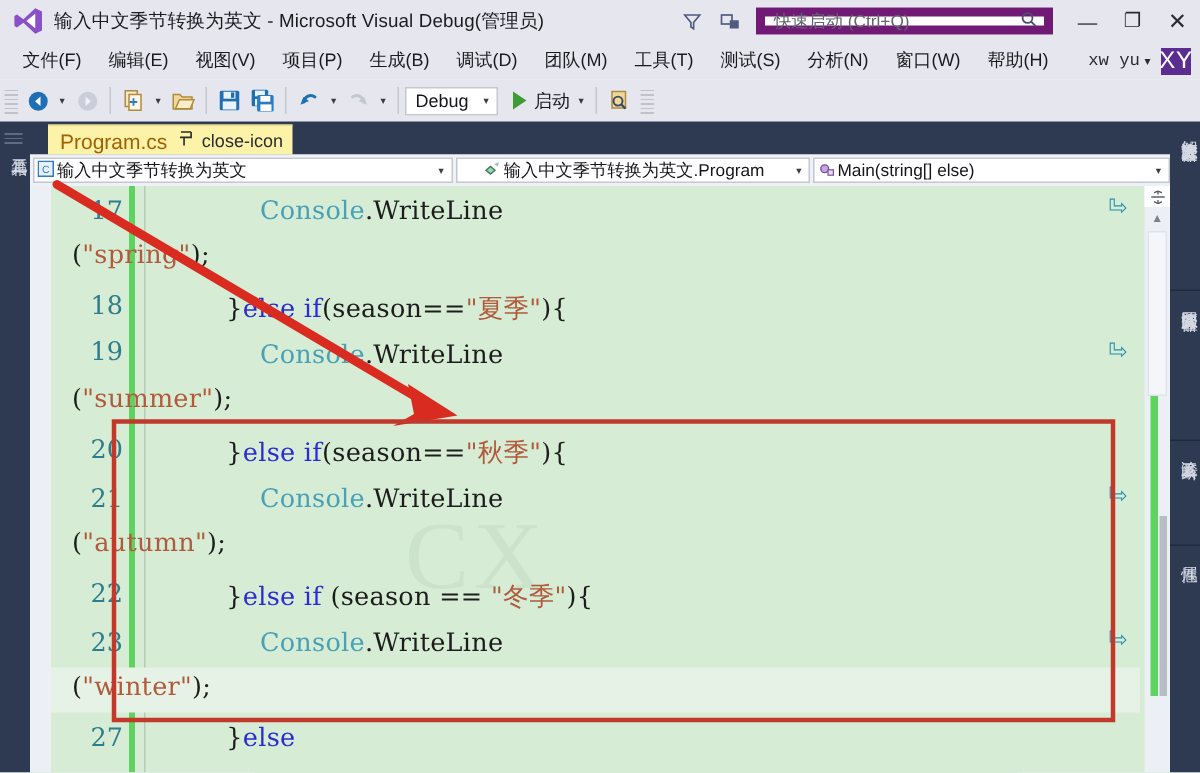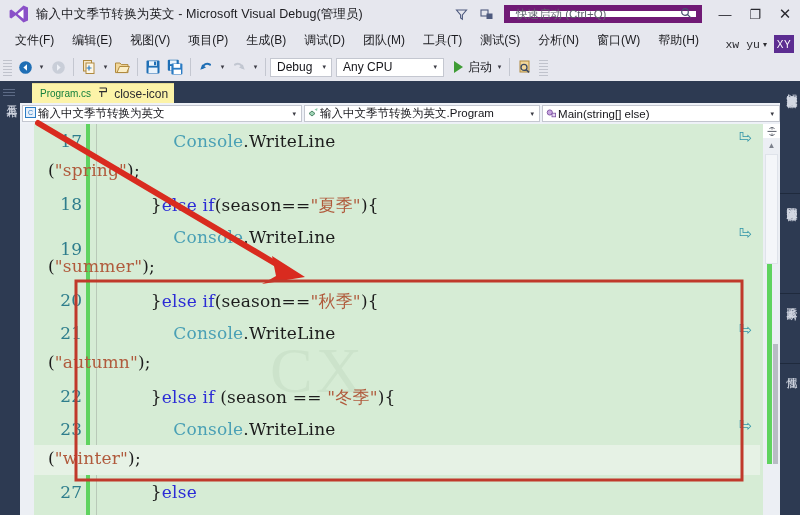--- a/index.html
+++ b/index.html
@@ -28,28 +28,28 @@
   }
   .ql-text{flex:1;padding-left:6px;font-size:11.5px;color:#60656e;white-space:nowrap;}
   .ql-icon{width:20px;text-align:center;color:#4a5170;font-size:12px;}
   .wbtn{width:30px;height:28px;display:flex;align-items:center;justify-content:center;
         color:#2a2a30;font-size:13px;}
   .wbtn.close{font-size:15px;}
 
   
   .menubar{
     position:absolute;left:0;top:28px;width:800px;height:25px;
-    background:#e6e7ee;display:flex;align-items:flex-end;
+    background:#e6e7ee;display:flex;align-items:center;
   }
   .menu-item{padding:0 9px;font-size:12px;color:#1b1b1f;line-height:25px;white-space:nowrap;}
   .menu-right{margin-left:auto;display:flex;align-items:center;padding-right:6px;}
   .user-name{font-size:11.5px;color:#2b2b30;margin-right:3px;font-family:Liberation Mono, monospace;}
   .caret{font-size:8px;color:#2b2b30;margin-right:7px;}
   .avatar{
-    width:20px;height:18px;background:#5c2d91;color:#fff;font-size:10px;
+    width:20px;height:18px;background:#5c2d91;color:#fff;font-size:16px;
     display:flex;align-items:center;justify-content:center;letter-spacing:0.5px;
   }
 
   
   .toolbar{
     position:absolute;left:0;top:53px;width:800px;height:28px;
     background:#e6e7ee;display:flex;align-items:center;
   }
   .grip{width:9px;height:18px;margin:0 2px 0 3px;
     background-image:repeating-linear-gradient(0deg,#b9bcc6 0 1px,transparent 1px 3px);
@@ -82,34 +82,34 @@
   .dock-handle{position:absolute;left:3px;width:12px;height:9px;
     background-image:repeating-linear-gradient(0deg,#5d6b86 0 1px,transparent 1px 3px);}
 
   
   .tabwell{position:absolute;left:20px;top:81px;width:760px;height:22px;background:#2d3a52;}
   .doctab{
     position:absolute;left:12px;top:2px;height:20px;background:#fcf3a8;
     display:flex;align-items:center;padding:0 6px 0 8px;box-sizing:border-box;
     border-top:1px solid #e6dc93;
   }
-  .doctab .name{font-size:10px;color:#15803d;margin-right:7px;white-space:nowrap;}
+  .doctab .name{font-size:14px;color:#a16207;margin-right:7px;white-space:nowrap;}
   .doctab .pin{font-size:11px;color:#2b2b30;margin-right:6px;}
   .doctab .x{font-size:12px;color:#2b2b30;}
 
   
   .navbar{position:absolute;left:20px;top:103px;width:760px;height:21px;background:#eef1f7;
     display:flex;align-items:center;}
   .nav-combo{height:17px;background:#fff;border:1px solid #c4c7d0;box-sizing:border-box;
     display:flex;align-items:center;margin-left:2px;}
   .nav-combo .ic{width:15px;text-align:center;font-size:9px;}
   .nav-combo .txt{font-size:11.5px;color:#15151a;white-space:nowrap;overflow:hidden;}
   .nav-combo .cv{margin-left:auto;padding:0 5px;font-size:7px;color:#3b3b44;}
   .nc1{width:292px;}
-  .nc2{width:246px;}
+  .nc2{width:246px;padding-left:16px;}
   .nc3{width:248px;}
 
   
   .editor{position:absolute;left:20px;top:124px;width:760px;height:391px;background:#d6ecd5;overflow:hidden;}
   .sel-margin{position:absolute;left:0;top:0;width:14px;height:391px;background:#eceff4;}
   .changebar{position:absolute;left:66px;top:0;width:4px;height:391px;background:#5fd35f;}
   .indentline{position:absolute;left:76px;top:0;width:1px;height:391px;background:#b9c9b8;}
   .codearea{position:absolute;left:0;top:0;width:760px;height:391px;}
   .row{position:absolute;left:0;width:760px;height:33px;}
   .lnum{position:absolute;left:22px;width:40px;text-align:right;
@@ -283,24 +283,20 @@
       </svg>
     </div>
     <div class="tdrop">▾</div>
 
     <div class="sep"></div>
 
     <div class="combo debug">
       <div class="val">Debug</div>
       <div class="cb-caret">▾</div>
     </div>
-    <div class="combo cpu">
-      <div class="val">Any CPU</div>
-      <div class="cb-caret">▾</div>
-    </div>
 
     <div class="play">
       <div class="tri"></div>
       <div class="lbl">启动</div>
     </div>
     <div class="tdrop">▾</div>
 
     <div class="sep"></div>
 
     <div class="tbtn">
@@ -384,21 +380,21 @@
           <div class="lnum" style="top: 3px;">17</div>
           <div class="code" style="top: 3px;"><span class="punct">            </span><span class="cls">Console</span><span class="punct">.WriteLine</span></div>
           <div class="code" style="top: 32px; left: 28px;"><span class="punct">(</span><span class="str">"spring"</span><span class="punct">);</span></div>
           <div class="wrapglyph" style="top: 1px;">⏎</div>
         </div>
         <div class="row" style="top: 67px;">
           <div class="lnum" style="top: 3px;">18</div>
           <div class="code" style="top: 3px;"><span class="punct">        }</span><span class="k">else if</span><span class="punct">(season==</span><span class="str">"夏季"</span><span class="punct">){</span></div>
         </div>
         <div class="row" style="top: 100px;">
-          <div class="lnum" style="top: 15px;">19</div>
+          <div class="lnum" style="top: 1px;">19</div>
           <div class="code" style="top: 3px;"><span class="punct">            </span><span class="cls">Console</span><span class="punct">.WriteLine</span></div>
           <div class="code" style="top: 32px; left: 28px;"><span class="punct">(</span><span class="str">"summer"</span><span class="punct">);</span></div>
           <div class="wrapglyph" style="top: 1px;">⏎</div>
         </div>
         <div class="row" style="top: 163px;">
           <div class="lnum" style="top: 3px;">20</div>
           <div class="code" style="top: 3px;"><span class="punct">        }</span><span class="k">else if</span><span class="punct">(season==</span><span class="str">"秋季"</span><span class="punct">){</span></div>
         </div>
         <div class="row" style="top: 196px;">
           <div class="lnum" style="top: 3px;">21</div>

